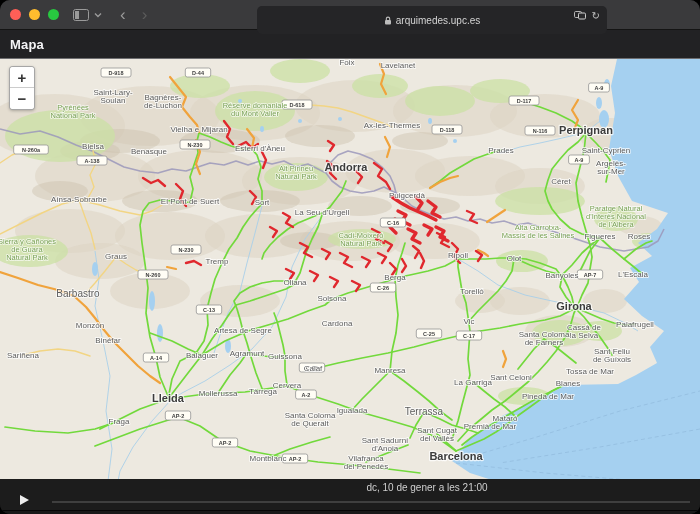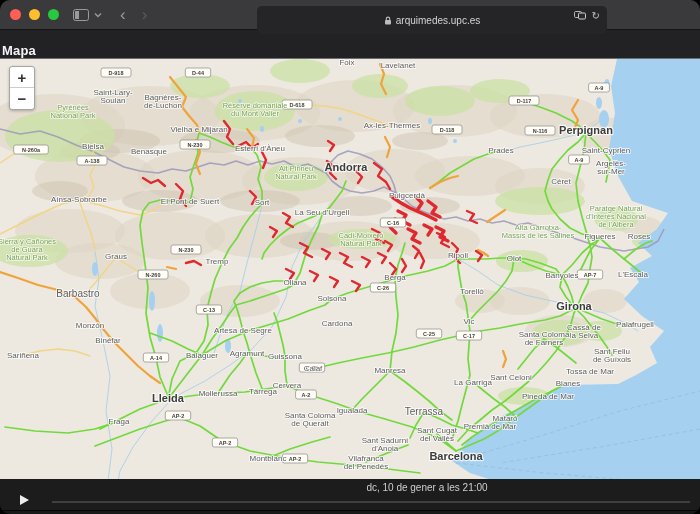--- a/index.html
+++ b/index.html
@@ -13,21 +13,21 @@
   .tl.green{background:#28c840;}
   .tbicon{margin-left:14px;display:inline-flex;align-items:center;color:#9a9a9a;}
   .chev{margin-left:5px;}
   .nav{font-size:17px;line-height:1;color:#9b9b9b;margin-left:18px;cursor:default;}
   .nav.fwd{color:#5c5c5c;margin-left:16px;}
   .urlbar{position:absolute;left:257px;top:6px;width:350px;height:28px;background:#252527;border-radius:5px;display:flex;align-items:center;justify-content:center;gap:4px;}
   .urltext{font-size:10px;color:#d4d4d4;}
   .urlicons{position:absolute;right:7px;top:0;height:18px;display:flex;align-items:center;gap:6px;color:#b5b5b5;}
   .reloadglyph{font-size:10px;color:#c0c0c0;}
   
-  .appheader{height:28px;background:#222224;display:flex;align-items:flex-end;padding-left:2px;}
+  .appheader{height:28px;background:#222224;display:flex;align-items:center;padding-left:10px;}
   .appheader span{color:#f4f4f6;font-size:13px;font-weight:bold;letter-spacing:.2px;}
   
   .map{height:421px;position:relative;border-top:1px solid #6e6e70;background:#ede9e0;}
   #mapsvg{display:block;}
   .zoomctl{position:absolute;left:9px;top:7px;width:26px;background:#fff;border:1px solid rgba(0,0,0,.35);border-radius:4px;overflow:hidden;box-shadow:0 1px 3px rgba(0,0,0,.25);}
   .zoomctl button{display:block;width:100%;height:21px;border:0;background:#fff;color:#333;font-size:15px;font-weight:bold;line-height:19px;padding:0;cursor:pointer;}
   .zoomctl button:first-child{border-bottom:1px solid #ccc;}
   
   .timebar{height:31px;background:#1c1c1c;position:relative;}
   .datelabel{position:absolute;left:160px;right:6px;top:3px;text-align:center;font-size:10px;color:#cfcfcf;}

